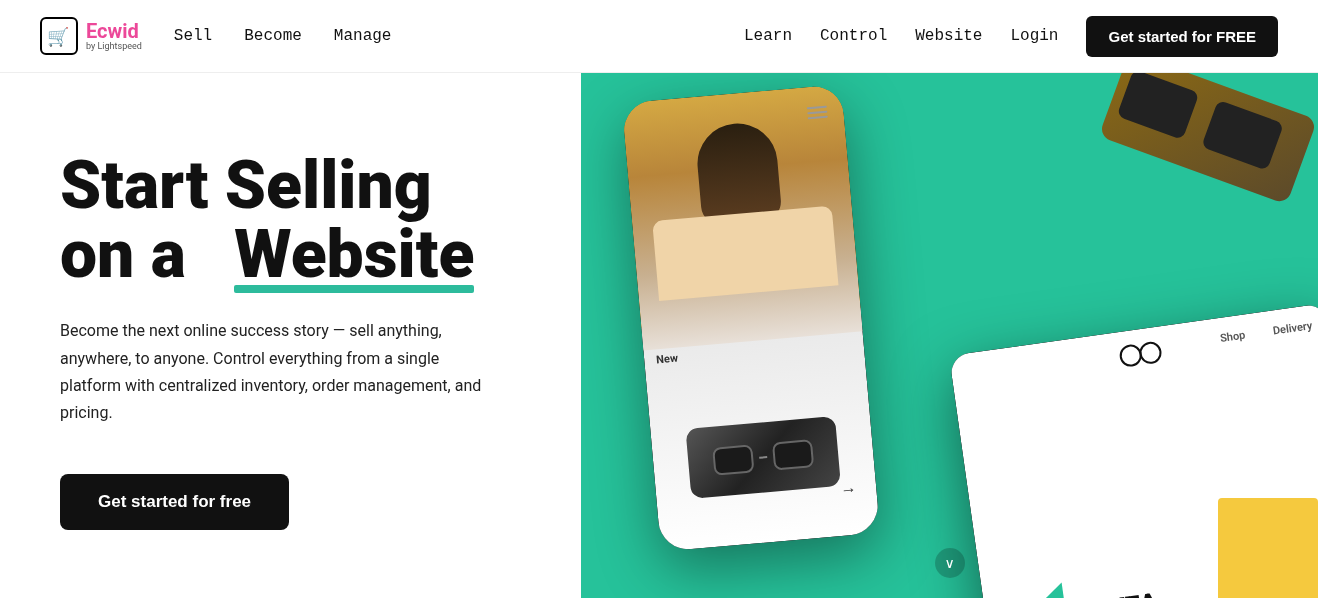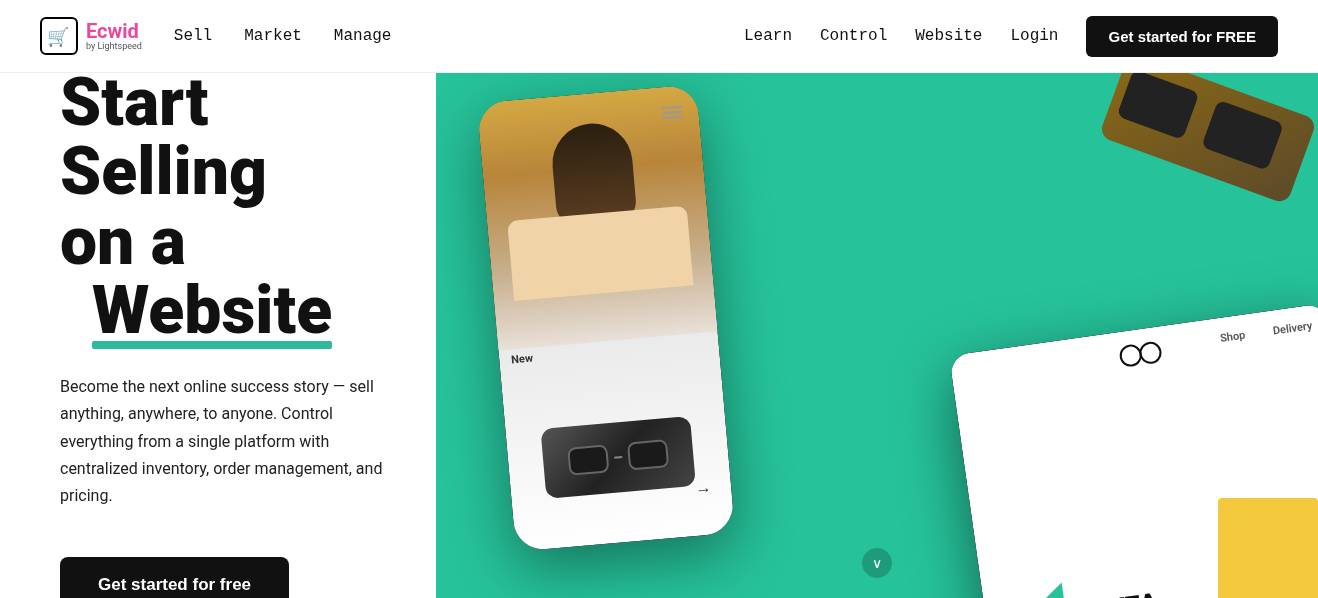--- a/index.html
+++ b/index.html
@@ -38,21 +38,21 @@
 
     
     .hero {
       display: flex;
       align-items: stretch;
       height: 525px;
       position: relative;
       overflow: hidden;
     }
     .hero-left {
-      width: 436px;
+      width: 581px;
       flex-shrink: 0;
       padding: 60px 50px 50px 60px;
       background: #fff;
       display: flex;
       flex-direction: column;
       justify-content: center;
       position: relative;
       z-index: 2;
     }
     .hero-title {
@@ -217,21 +217,21 @@
 <nav class="navbar">
   <div class="navbar-left">
     <a class="logo" href="#">
       <div class="logo-icon">🛒</div>
       <div class="logo-text">
         <span class="logo-name">Ecwid</span>
         <span class="logo-sub">by Lightspeed</span>
       </div>
     </a>
     <a class="nav-link" href="#">Sell</a>
-    <a class="nav-link" href="#">Market</a>
+    <a class="nav-link" href="#">Become</a>
     <a class="nav-link" href="#">Manage</a>
   </div>
   <div class="navbar-right">
     <a class="nav-link" href="#">Learn</a>
     <a class="nav-link" href="#">Control</a>
     <a class="nav-link" href="#">Website</a>
     <a class="nav-link" href="#">Login</a>
     <button class="btn-cta">Get started for FREE</button>
   </div>
 </nav>

